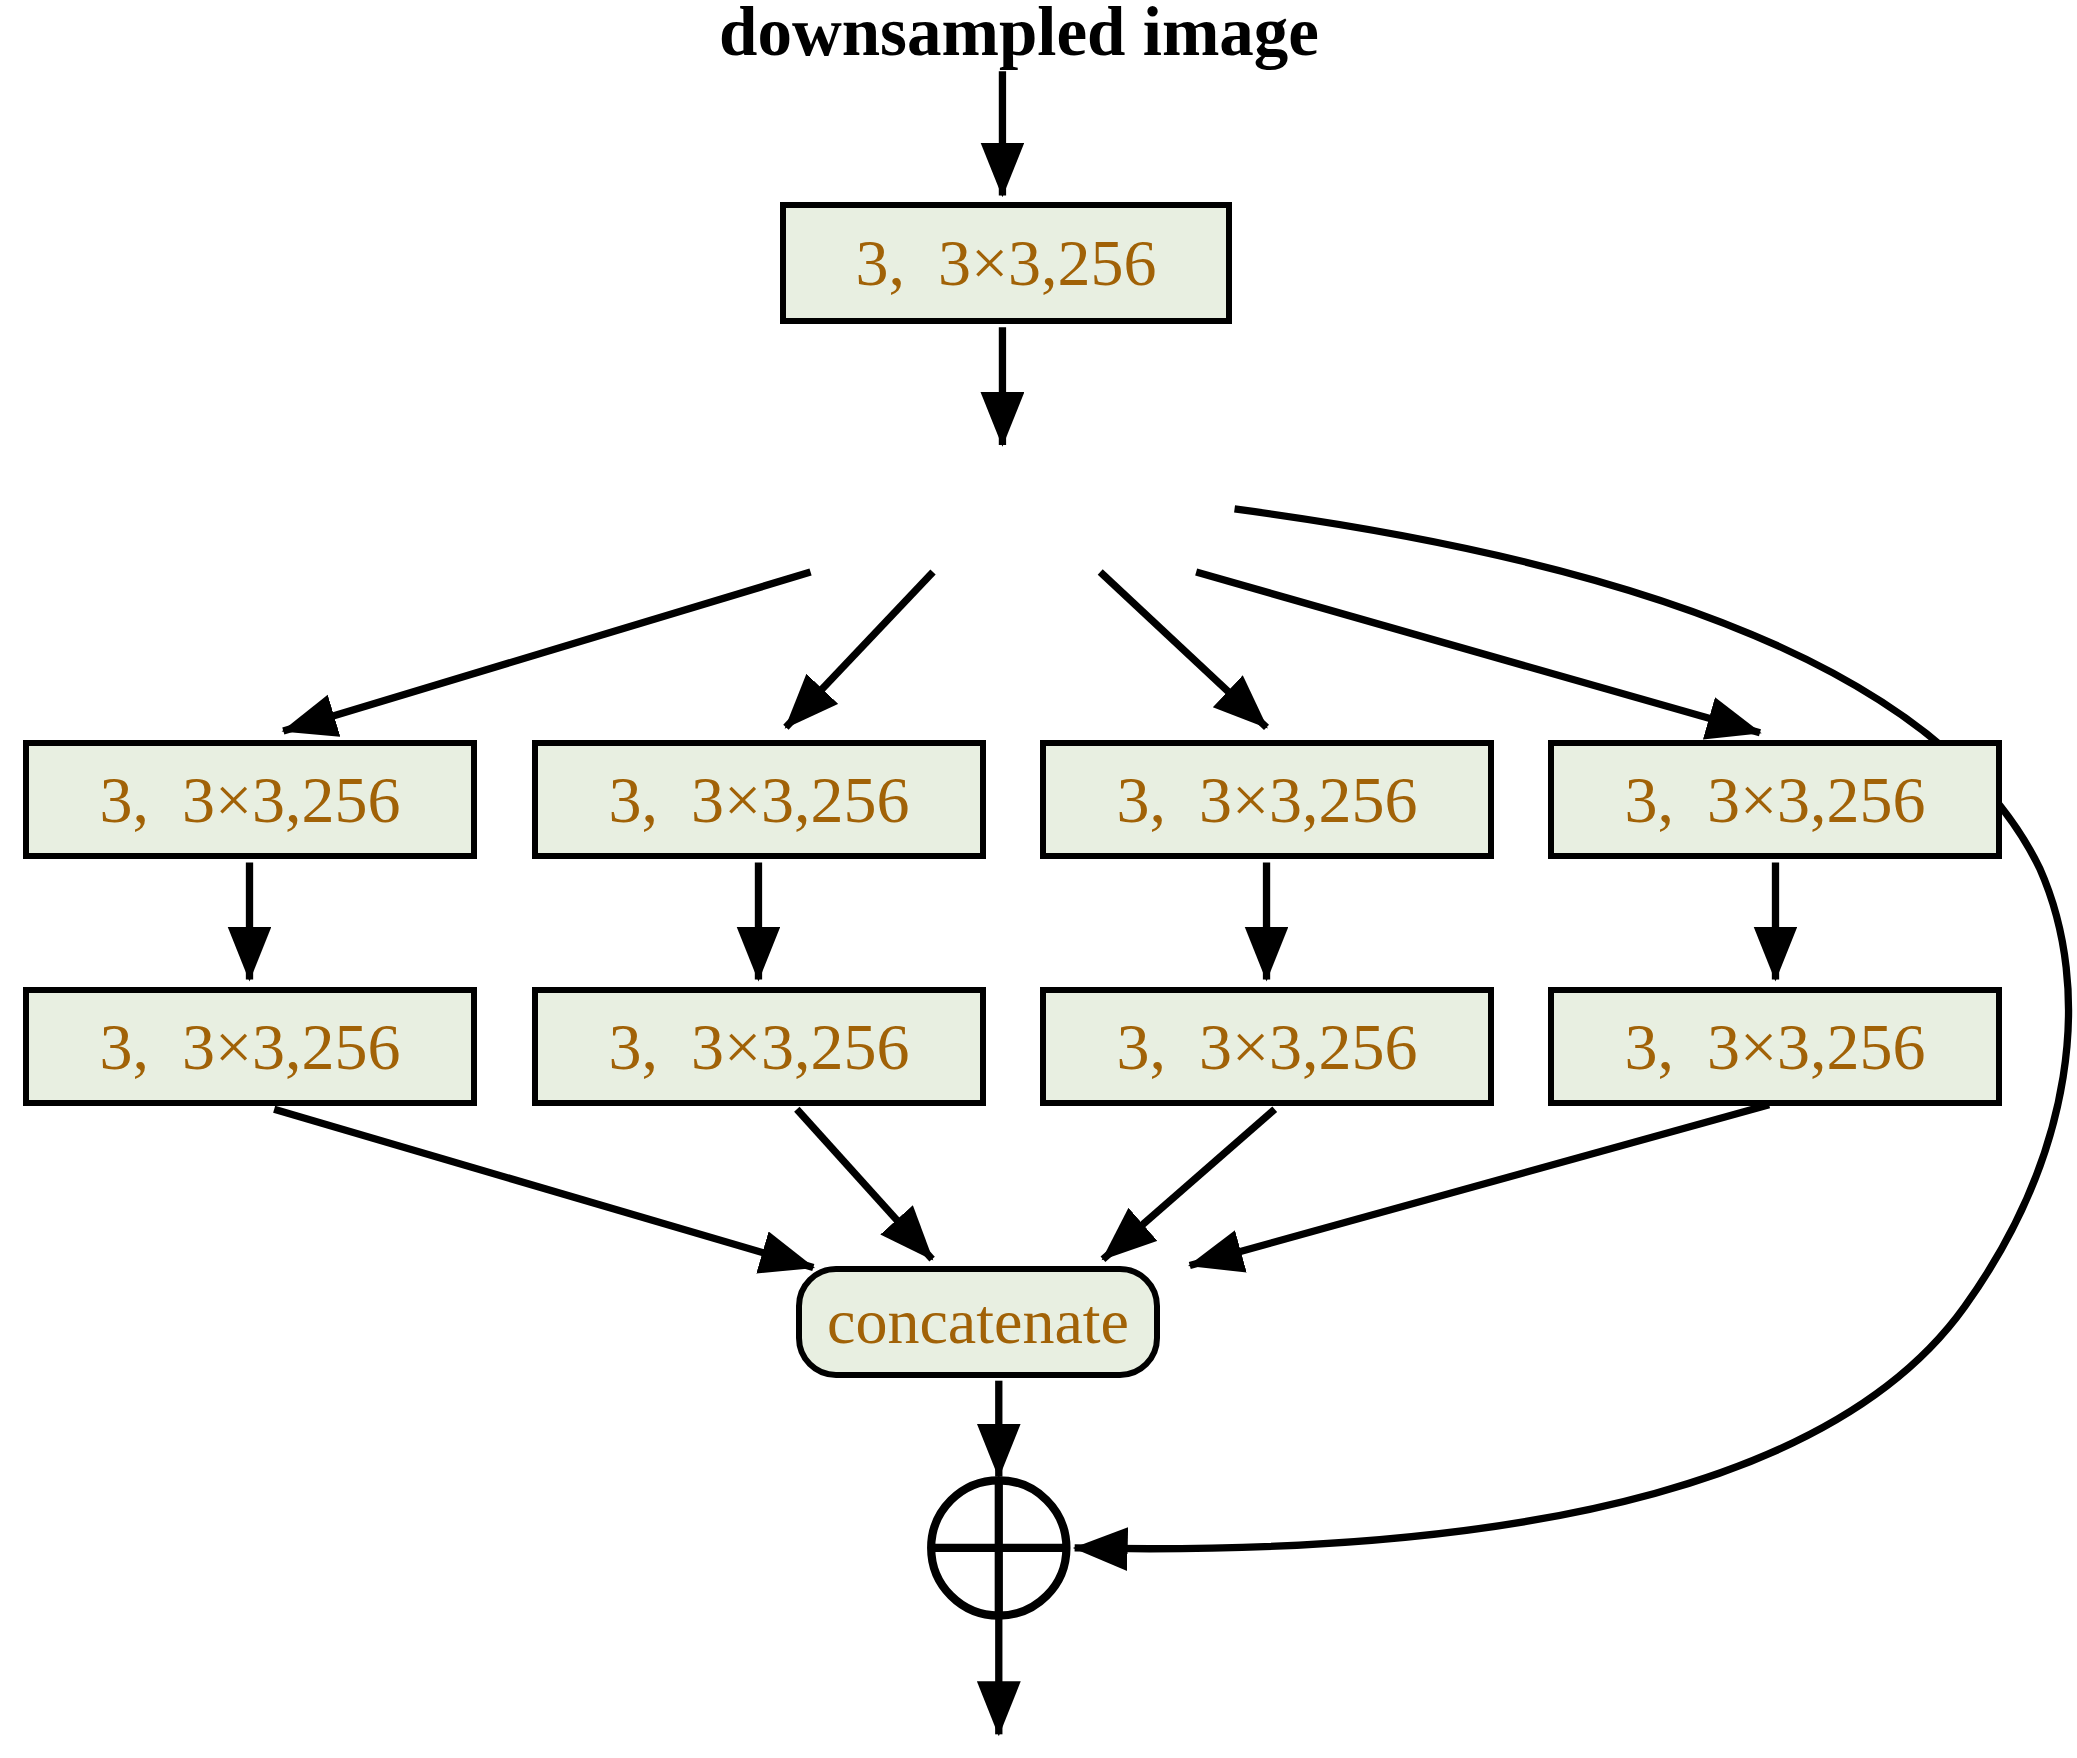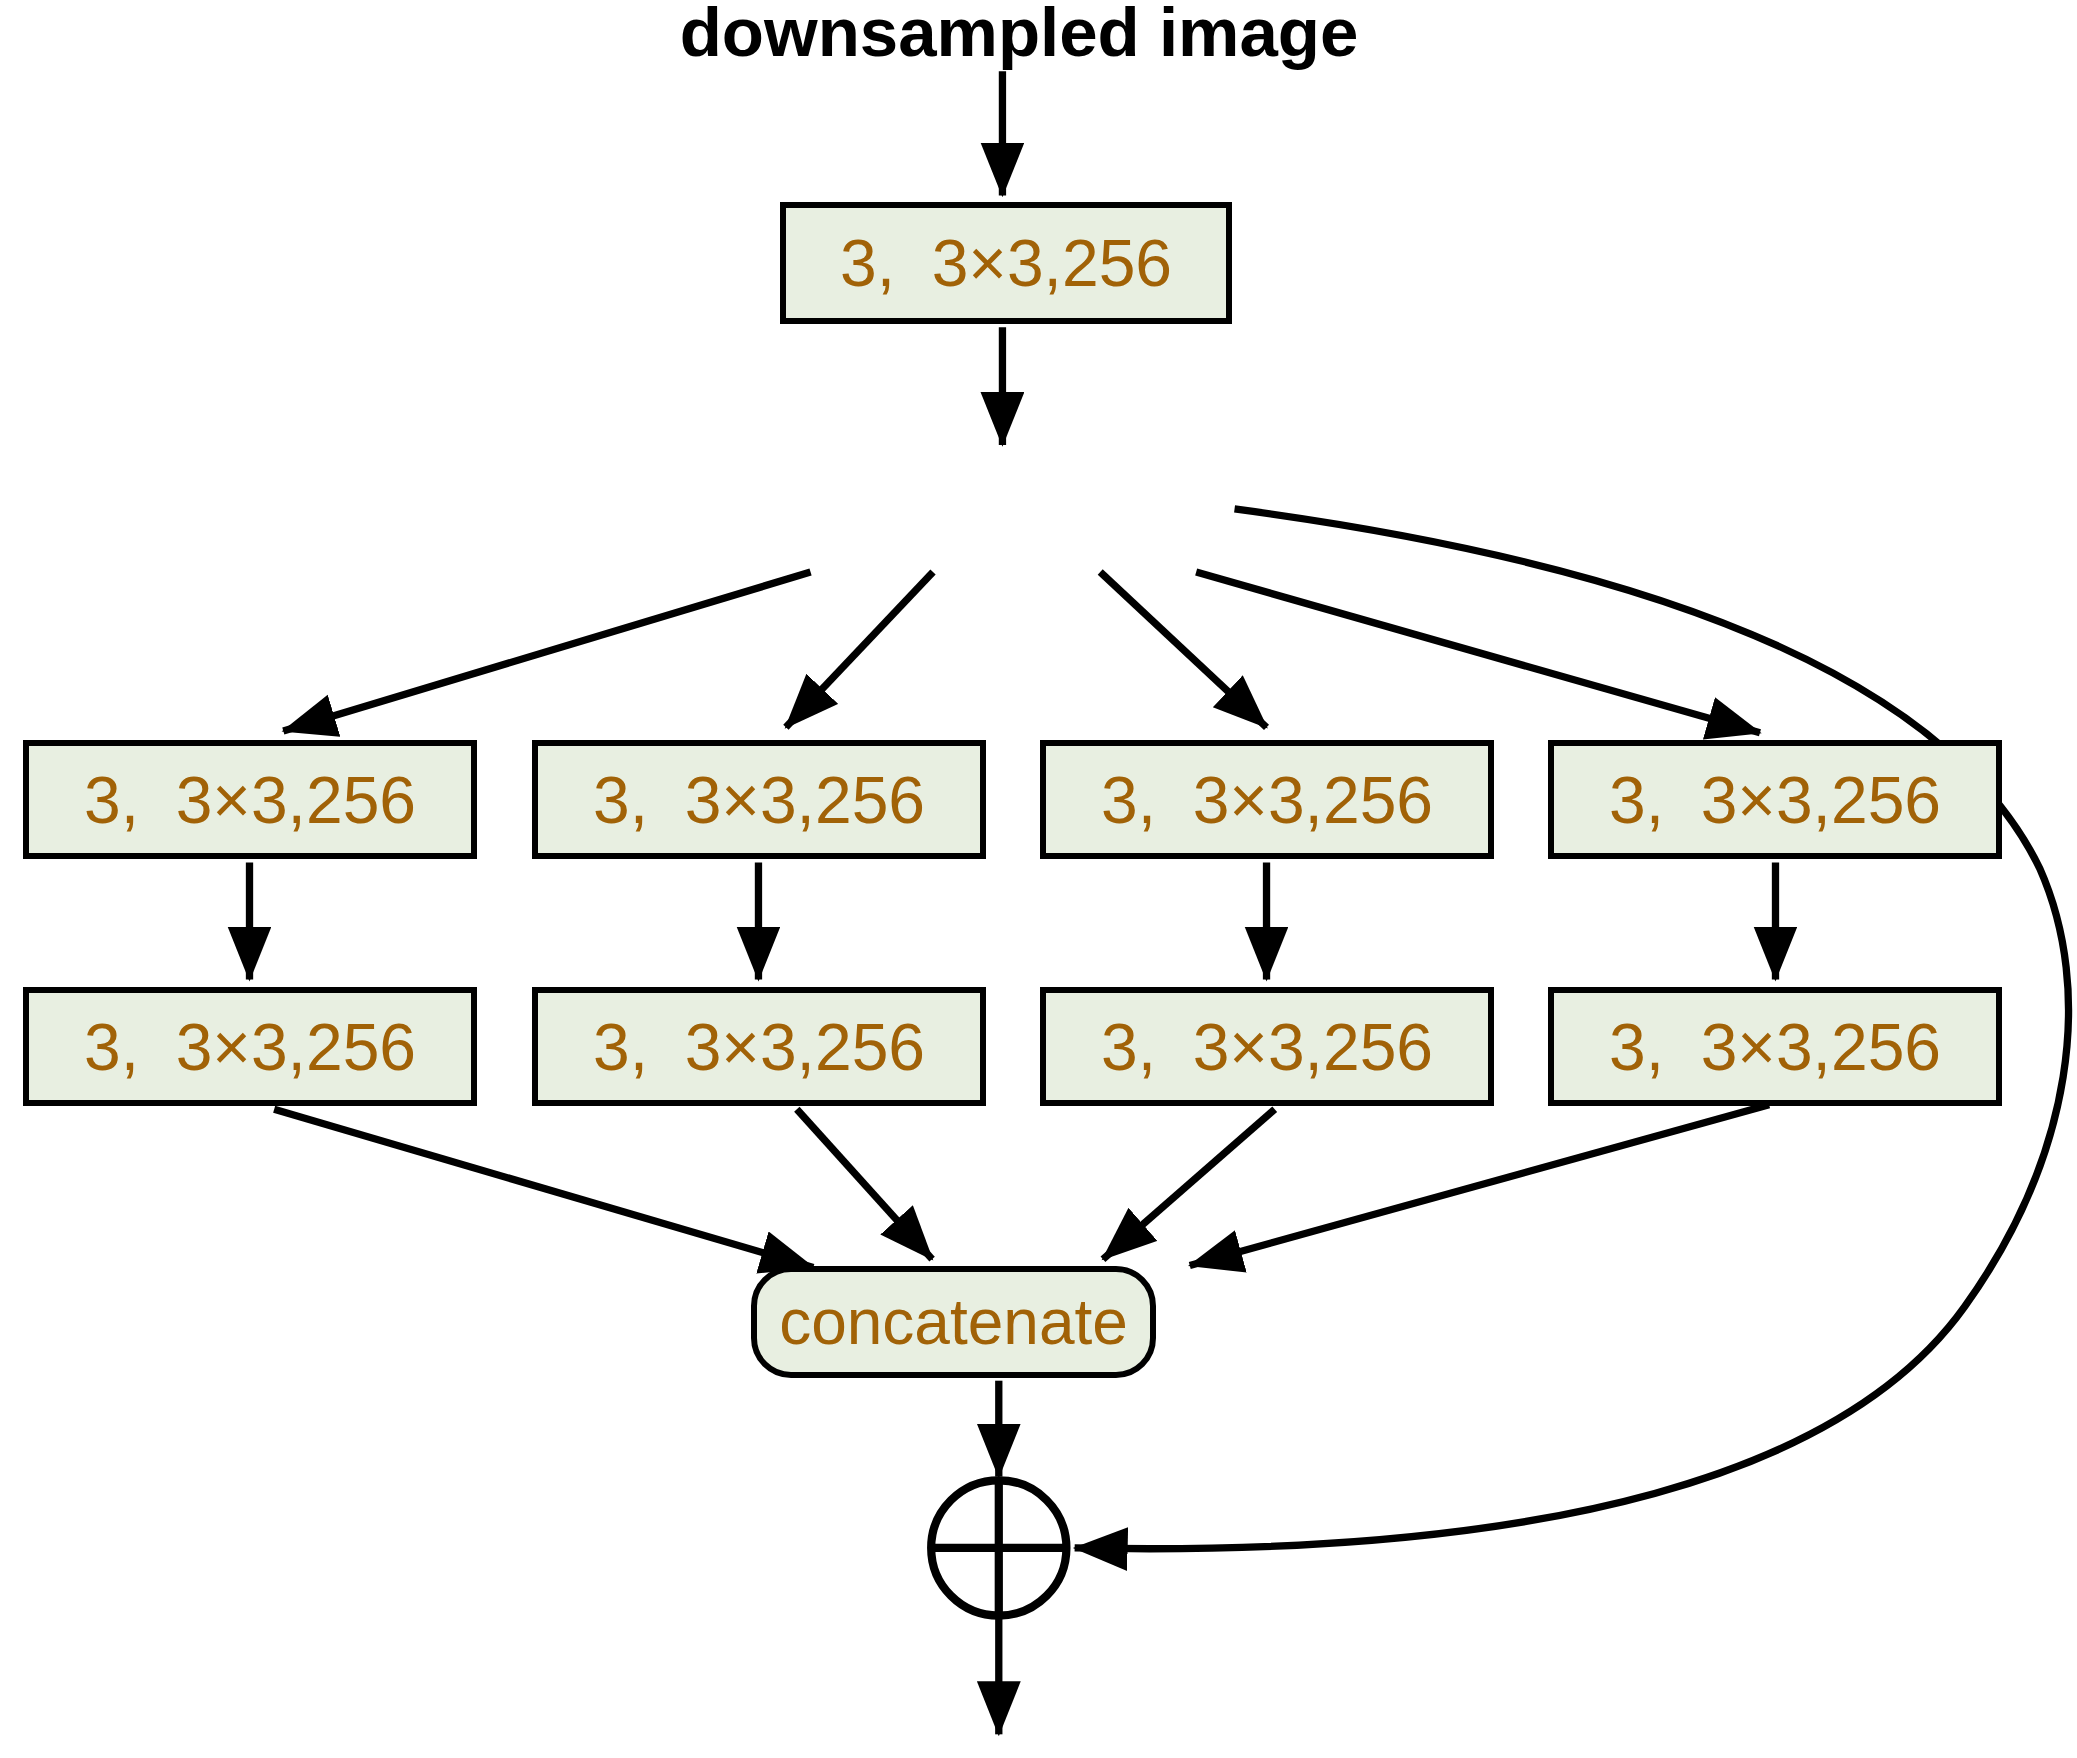--- a/index.html
+++ b/index.html
@@ -1,20 +1,20 @@
 <!DOCTYPE html>
 <html style="font-size:14.6px"><head>
 <meta charset="utf-8">
 <style>
   html,body{margin:0;padding:0;background:#fff;}
   .canvas{
     position:relative;
     width:2078px;height:1759px;
     background:#fff;
-    font-family:Liberation Sans, sans-serif;
+    font-family:Liberation Serif, serif;
     overflow:hidden;
   }
   .arrow-layer{position:absolute;left:0;top:0;width:2078px;height:1759px;}
   .diagram-title{
     position:absolute;
     left:1019px;top:-7.3px;
     transform:translateX(-50%);
     font-size:69px;font-weight:bold;color:#000;
     white-space:pre;
   }
@@ -31,21 +31,21 @@
   .box.rounded{border-radius:40px;font-size:64px;}
   .box-a{left:780px;top:202px;width:452px;height:122px;}
   .box-b{left:784px;top:450px;width:450px;height:120px;}
   .br{width:454px;height:119px;}
   .row1{top:740px;}
   .row2{top:987px;}
   .c1{left:23px;}
   .c2{left:532px;}
   .c3{left:1040px;}
   .c4{left:1548px;}
-  .concat{left:751px;top:1266px;width:405px;height:112px;}
+  .concat{left:796px;top:1266px;width:364px;height:112px;}
   svg line, svg path.conn{stroke:#000;stroke-width:8;fill:none;}
 </style>
 </head>
 <body>
 
 <div class="canvas" style="--box-fill: #e8efe1; --box-border: #000000; background: rgb(255, 255, 255);">
 
   <svg class="arrow-layer" viewBox="0 0 2274 1925" xmlns="http://www.w3.org/2000/svg">
     <defs>
       <marker id="ah" markerUnits="userSpaceOnUse" markerWidth="62" markerHeight="50" refX="58" refY="24" orient="auto">

